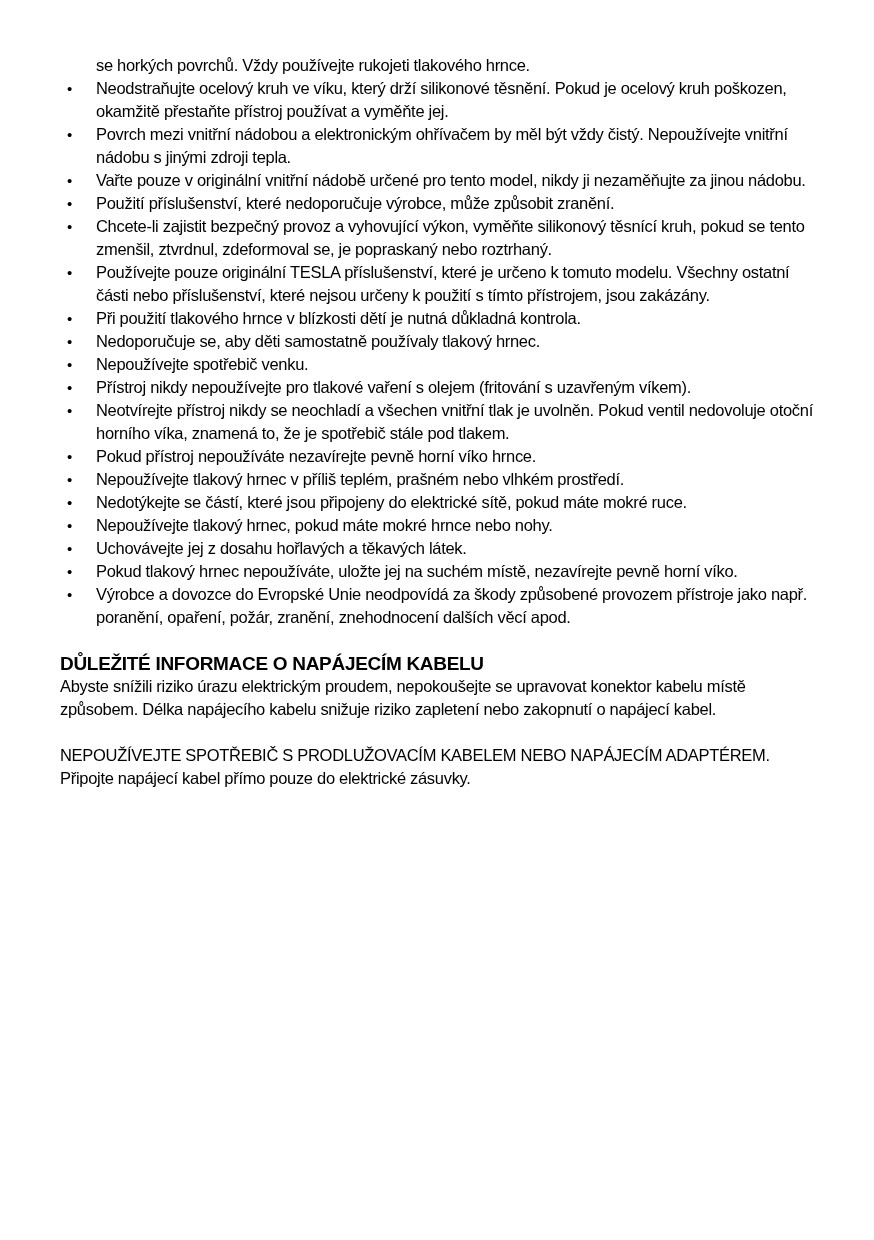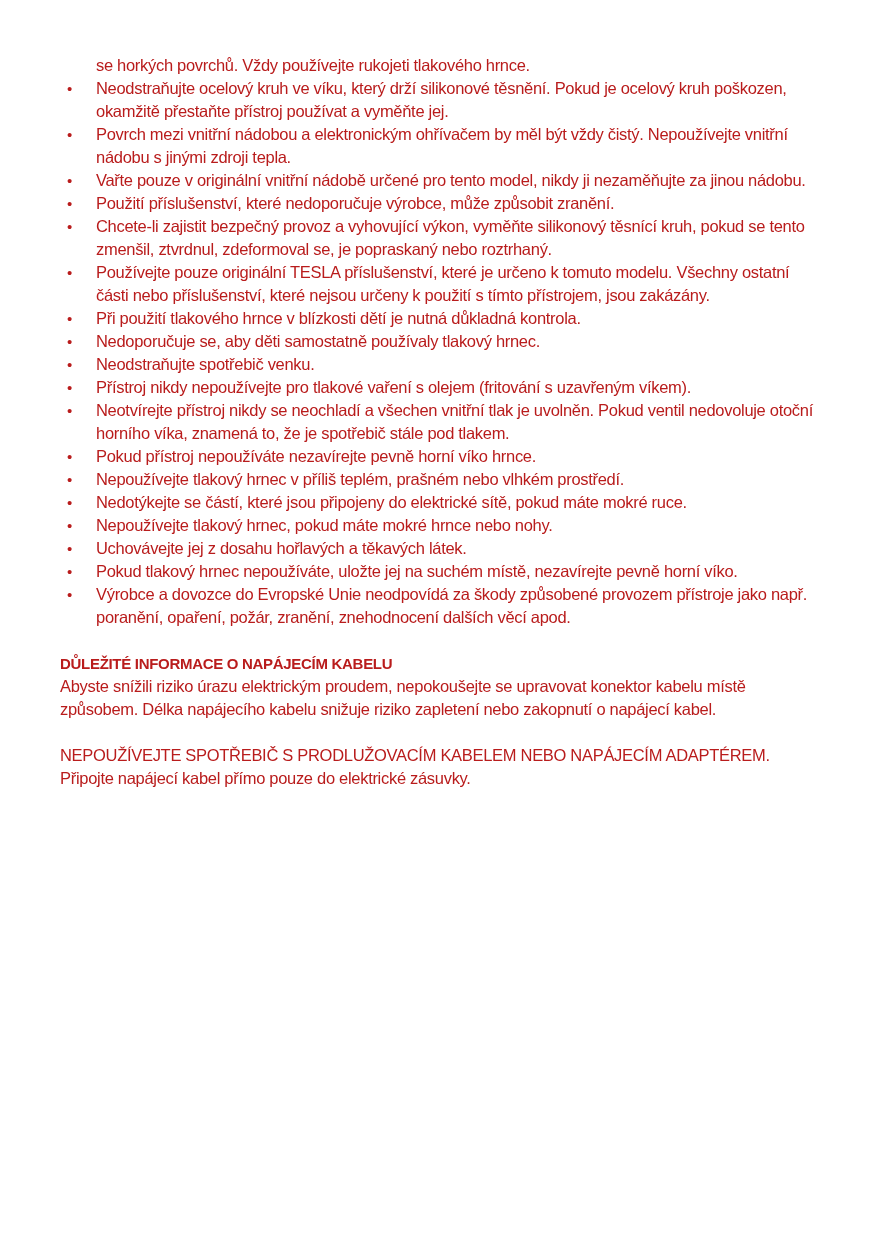--- a/index.html
+++ b/index.html
@@ -5,21 +5,21 @@
   html, body {
     margin: 0;
     padding: 0;
     background: #ffffff;
   }
   .page {
     width: 874px;
     height: 1240px;
     box-sizing: border-box;
     background: #ffffff;
-    color: #b91c1c;
+    color: #000000;
     font-family: "Liberation Sans", sans-serif;
     font-size: 16.5px;
     line-height: 23px;
     letter-spacing: -0.3px;
     padding: 54px 58px 0 60px;
     overflow: hidden;
   }
   .lead-line {
     margin: 0 0 0 36px;
   }
@@ -35,21 +35,21 @@
   ul.safety-list li::before {
     content: "\2022";
     position: absolute;
     left: 7px;
     top: 0;
     font-size: 15px;
   }
   .section-heading {
     font-weight: bold;
     margin: 23px 0 0 0;
-    font-size: 15px;
+    font-size: 19px;
     line-height: 23px;
   }
   .section-body {
     margin: 0;
   }
   .warning-block {
     margin-top: 23px;
   }
   .warning-line {
     margin: 0;
@@ -64,21 +64,21 @@
 
   <ul class="safety-list">
       <li>Neodstraňujte ocelový kruh ve víku, který drží silikonové těsnění. Pokud je ocelový kruh poškozen, okamžitě přestaňte přístroj používat a vyměňte jej.</li>
       <li>Povrch mezi vnitřní nádobou a elektronickým ohřívačem by měl být vždy čistý. Nepoužívejte vnitřní nádobu s jinými zdroji tepla.</li>
       <li>Vařte pouze v originální vnitřní nádobě určené pro tento model, nikdy ji nezaměňujte za jinou nádobu.</li>
       <li>Použití příslušenství, které nedoporučuje výrobce, může způsobit zranění.</li>
       <li>Chcete-li zajistit bezpečný provoz a vyhovující výkon, vyměňte silikonový těsnící kruh, pokud se tento zmenšil, ztvrdnul, zdeformoval se, je popraskaný nebo roztrhaný.</li>
       <li>Používejte pouze originální TESLA příslušenství, které je určeno k tomuto modelu. Všechny ostatní části nebo příslušenství, které nejsou určeny k použití s tímto přístrojem, jsou zakázány.</li>
       <li>Při použití tlakového hrnce v blízkosti dětí je nutná důkladná kontrola.</li>
       <li>Nedoporučuje se, aby děti samostatně používaly tlakový hrnec.</li>
-      <li>Neodstraňujte spotřebič venku.</li>
+      <li>Nepoužívejte spotřebič venku.</li>
       <li>Přístroj nikdy nepoužívejte pro tlakové vaření s olejem (fritování s uzavřeným víkem).</li>
       <li>Neotvírejte přístroj nikdy se neochladí a všechen vnitřní tlak je uvolněn. Pokud ventil nedovoluje otoční horního víka, znamená to, že je spotřebič stále pod tlakem.</li>
       <li>Pokud přístroj nepoužíváte nezavírejte pevně horní víko hrnce.</li>
       <li>Nepoužívejte tlakový hrnec v příliš teplém, prašném nebo vlhkém prostředí.</li>
       <li>Nedotýkejte se částí, které jsou připojeny do elektrické sítě, pokud máte mokré ruce.</li>
       <li>Nepoužívejte tlakový hrnec, pokud máte mokré hrnce nebo nohy.</li>
       <li>Uchovávejte jej z dosahu hořlavých a těkavých látek.</li>
       <li>Pokud tlakový hrnec nepoužíváte, uložte jej na suchém místě, nezavírejte pevně horní víko.</li>
       <li>Výrobce a dovozce do Evropské Unie neodpovídá za škody způsobené provozem přístroje jako např. poranění, opaření, požár, zranění, znehodnocení dalších věcí apod.</li>
     </ul>

